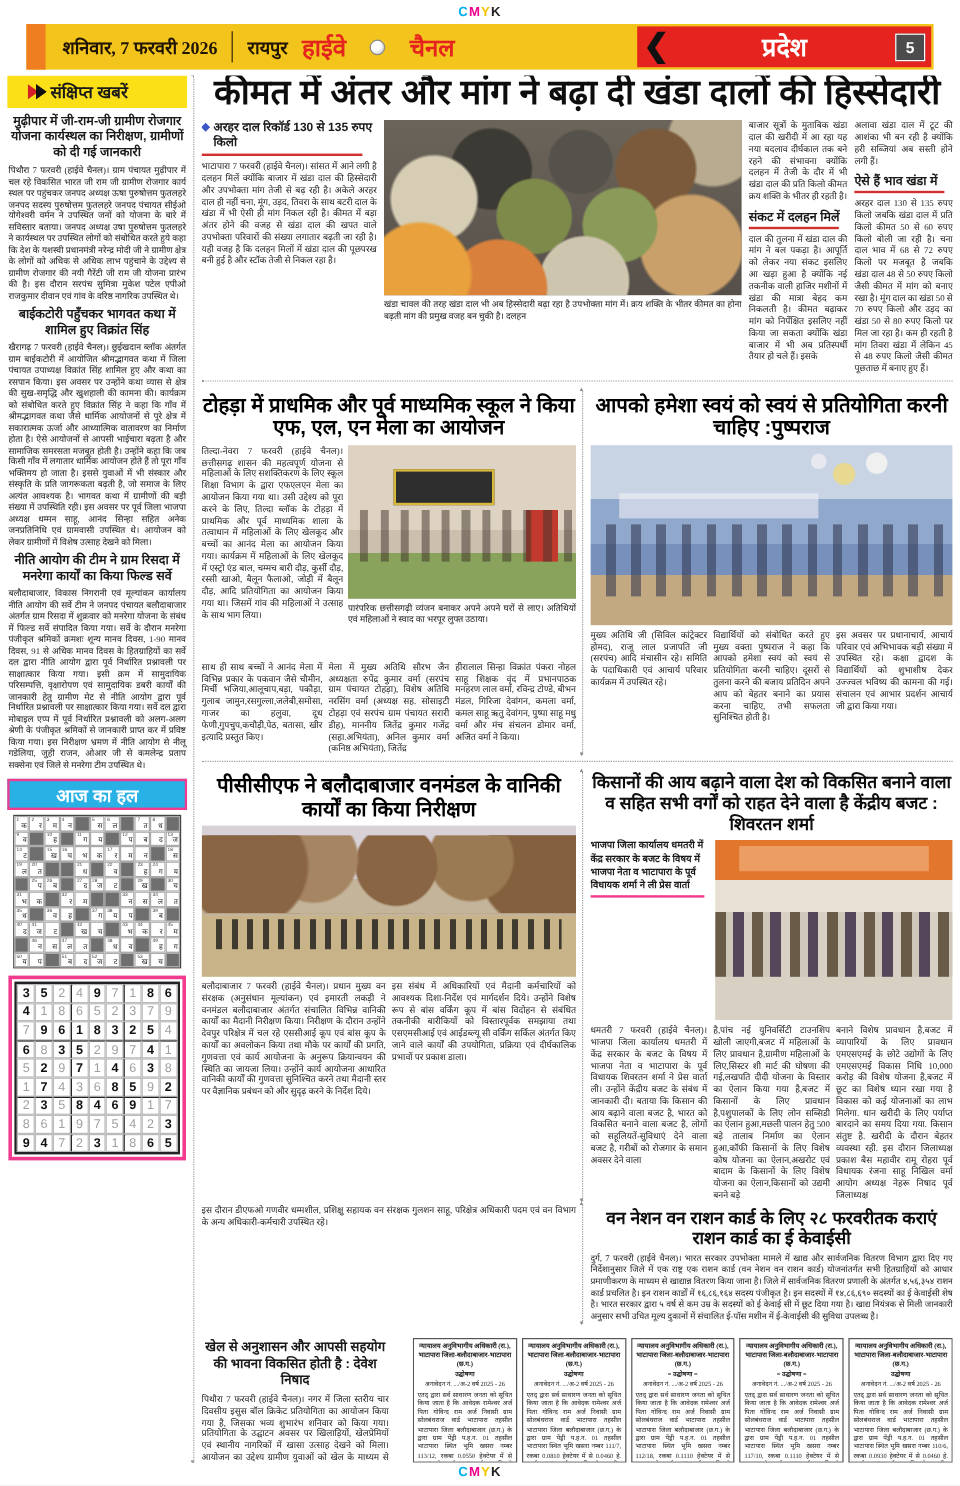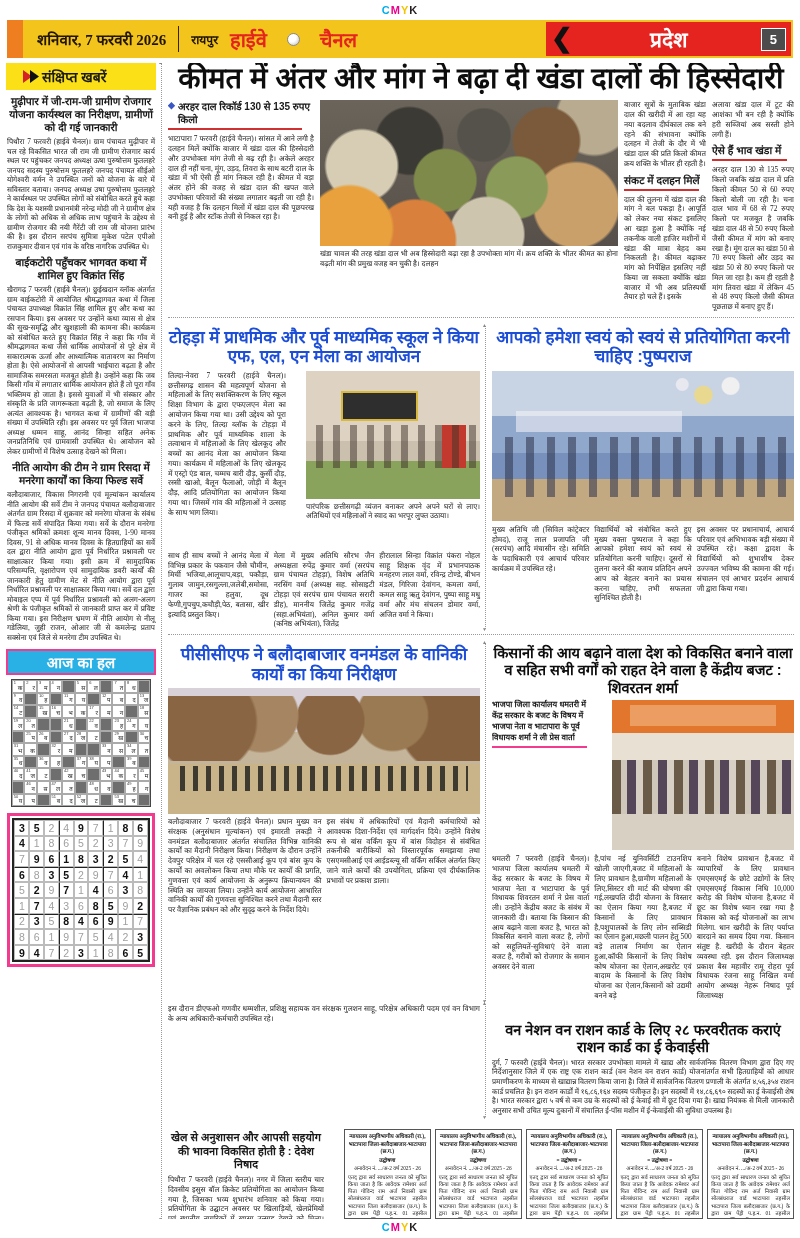--- a/index.html
+++ b/index.html
@@ -1,26 +1,26 @@
 <!DOCTYPE html>
 <html><head>
 <meta charset="utf-8">
 <style>
   html,body{margin:0;padding:0;background:#e8e8e8;}
   .page{width:800px;height:1238px;box-sizing:border-box;margin:0 auto;background:#fff;
         padding:2px 6px;position:relative;overflow:hidden;
         font-family:"Liberation Serif","DejaVu Serif",serif;color:#1a1a1a;}
   .cmyk{text-align:center;font:bold 11px "Liberation Sans",sans-serif;letter-spacing:1px;height:16px;line-height:16px;}
   
-  .masthead{height:38px;background:#f3c41c;display:flex;align-items:stretch;margin:2px 1px 5px;}
+  .masthead{height:38px;background:#f3c41c;display:flex;align-items:stretch;margin:2px 16px 5px;}
   .mh-strip{width:16px;background:#ee7e20;flex:none;}
   .mh-left{display:flex;align-items:center;gap:12px;padding:0 14px;flex:1;}
   .mh-date{font-weight:bold;font-size:15px;color:#201505;}
   .mh-div{width:1px;background:#33260a;height:70%;}
-  .mh-city{font-weight:bold;font-size:12px;color:#201505;}
+  .mh-city{font-weight:bold;font-size:15px;color:#201505;}
   .mh-paper{color:#e5231f;font-weight:bold;font-size:20px;display:flex;align-items:center;gap:20px;}
   .ball{display:inline-block;width:11px;height:11px;border-radius:50%;
         background:radial-gradient(circle at 35% 35%,#fff 0 40%,#b9b9b9 100%);border:1px solid #8a8a8a;}
   .mh-right{display:flex;align-items:center;background:#e5231f;width:235px;margin:2px 2px 2px 0;padding:0 5px;}
   .mh-chev{color:#111;font-size:26px;font-weight:bold;line-height:1;margin-right:4px;}
   .mh-section{flex:1;text-align:center;color:#fff;font-weight:bold;font-size:21px;font-family:"Liberation Sans",sans-serif;}
   .mh-pageno{background:#4c4c4c;color:#fff;font:bold 13px "Liberation Sans",sans-serif;
              padding:3px 8px;border:1px solid #fff;}
   
   .content{display:flex;height:1156px;overflow:hidden;}
@@ -48,35 +48,35 @@
            font-family:"Liberation Sans",sans-serif;}
   .cw .lt{position:absolute;bottom:0;right:1px;font-size:6px;font-style:normal;color:#222;}
   .sudoku-wrap{border:3px solid #f23b8e;padding:2px;margin:6px auto 0;width:max-content;background:#fff;}
   .sd{display:grid;grid-template-columns:repeat(9,14.8px);grid-auto-rows:15.6px;border:2px solid #222;}
   .sd .c{border:0.5px solid #bbb;display:flex;align-items:center;justify-content:center;
          font:bold 10.5px "Liberation Sans",sans-serif;}
   .sd .g{color:#111;}.sd .s{color:#9f9f9f;font-weight:normal;}
   .sd .bl{border-left:1.6px solid #222;}.sd .bt{border-top:1.6px solid #222;}
   
   h1.lead-h{font:bold 29px/1.08 "Liberation Sans",sans-serif;text-align:center;margin:0 0 6px;color:#0d0d0d;}
-  h2.art{font:bold 17px/1.15 "Liberation Sans",sans-serif;text-align:center;margin:2px 0 4px;color:#1d4ed8;}
+  h2.art{font:bold 17px/1.15 "Liberation Sans",sans-serif;text-align:center;margin:2px 0 4px;color:#000000;}
   h2.art2{font:bold 14.5px/1.2 "Liberation Sans",sans-serif;text-align:center;margin:2px 0 3px;color:#0d0d0d;}
   h3.art3{font:bold 11px/1.25 "Liberation Sans",sans-serif;text-align:center;margin:2px 0 3px;}
   .bodytxt{font-size:7.4px;line-height:1.32;text-align:justify;margin:0;}
   .subhead{font:bold 10.5px "Liberation Sans",sans-serif;margin:4px 0 1px;}
   .redline{border-bottom:2px solid #d03030;width:92%;margin:2px 0 4px;}
   .pinkline{border-bottom:2px solid #f23b8e;width:95%;margin:3px 0;}
   .diamond{color:#3a57c4;font-size:9px;margin-right:3px;}
   .bullet-head{font:bold 10px/1.3 "Liberation Sans",sans-serif;display:flex;align-items:flex-start;}
   .lead-row{display:flex;gap:6px;}
   .lead-c1{width:146px;flex:none;}
   .lead-mid{width:298px;flex:none;}
   .lead-c{flex:1;}
   .caption{font-size:7.3px;line-height:1.3;text-align:justify;margin-top:3px;}
-  .m-row{display:flex;gap:20px;}
+  .m-row{display:flex;gap:4px;}
   .m-txt{width:118px;flex:none;overflow:hidden;}
   .m-txt2{width:100px;flex:none;overflow:hidden;}
   .cols3{display:flex;gap:5px;margin-top:4px;}
   .cols3 > div{flex:1;}
   .cols2{display:flex;gap:5px;margin-top:3px;}
   .cols2 > div{flex:1;}
   .mid-row,.low-row,.mid2-row{display:flex;margin-top:3px;}
   .mid-left,.low-left,.m2-left{width:312px;flex:none;}
   .mid-right,.low-right,.m2-right{flex:1;overflow:hidden;}
   .intro{font:bold 8px/1.35 "Liberation Sans",sans-serif;width:100px;flex:none;}
@@ -118,21 +118,21 @@
     radial-gradient(circle at 52% 38%,#8a6544 0 20%,transparent 21%),
     radial-gradient(circle at 72% 30%,#9a7a52 0 15%,transparent 16%),
     radial-gradient(circle at 90% 42%,#84603f 0 17%,transparent 18%);}
   .forest::after{left:4%;right:4%;top:62%;height:20%;
     background:repeating-linear-gradient(90deg,#3f3a30 0 5px,transparent 5px 13px);}
   .bjp{height:150px;background:linear-gradient(180deg,#e2762c 0 22%,#e8e0d2 22% 45%,#d8d0c2 45% 100%);}
   .bjp::before{left:0;right:0;top:40%;height:36%;
     background:repeating-linear-gradient(90deg,#6a5a48 0 9px,#cfc7ba 9px 15px,#56465a 15px 24px,#d8d0c4 24px 31px);}
   .bjp::after{left:10%;top:3%;width:80%;height:14%;background:rgba(255,235,200,.35);}
   
-  .ration h2{margin:18px 0 2px;}
+  .ration h2{margin:4px 0 2px;}
   .ration p{font-size:7.2px;line-height:1.35;text-align:justify;margin:0;}
   .notices{flex:1;display:flex;gap:4px;overflow:hidden;}
   .notice{flex:1;border:1px solid #555;padding:3px;font-size:5.3px;line-height:1.38;
           text-align:justify;overflow:hidden;background:#fff;}
   .notice .nh{font-weight:bold;text-align:center;font-size:5.6px;}
   .notice .np{text-align:center;margin:1px 0;font-weight:bold;}
   .notice .ncase{text-align:center;margin-bottom:1px;}
 </style>
 </head>
 <body>

